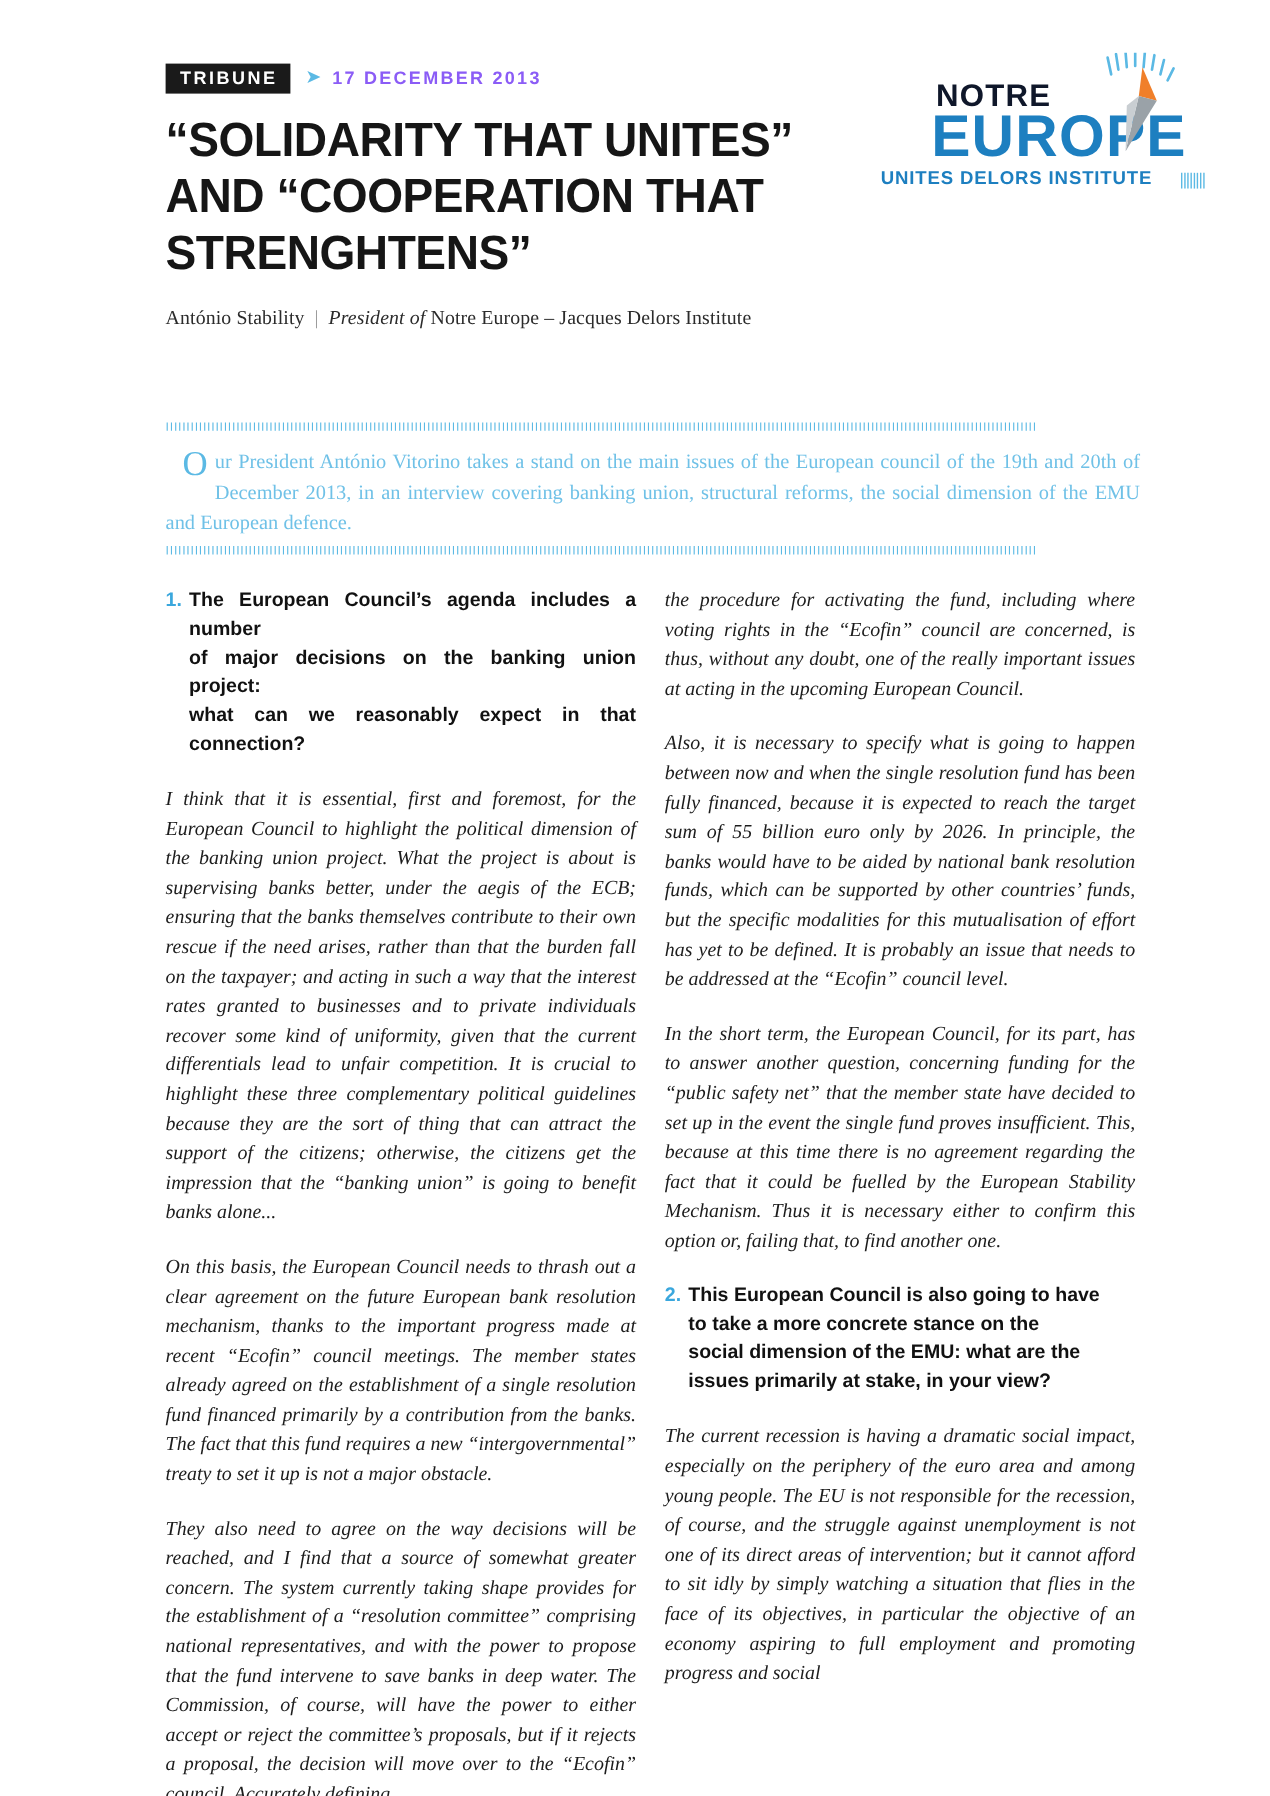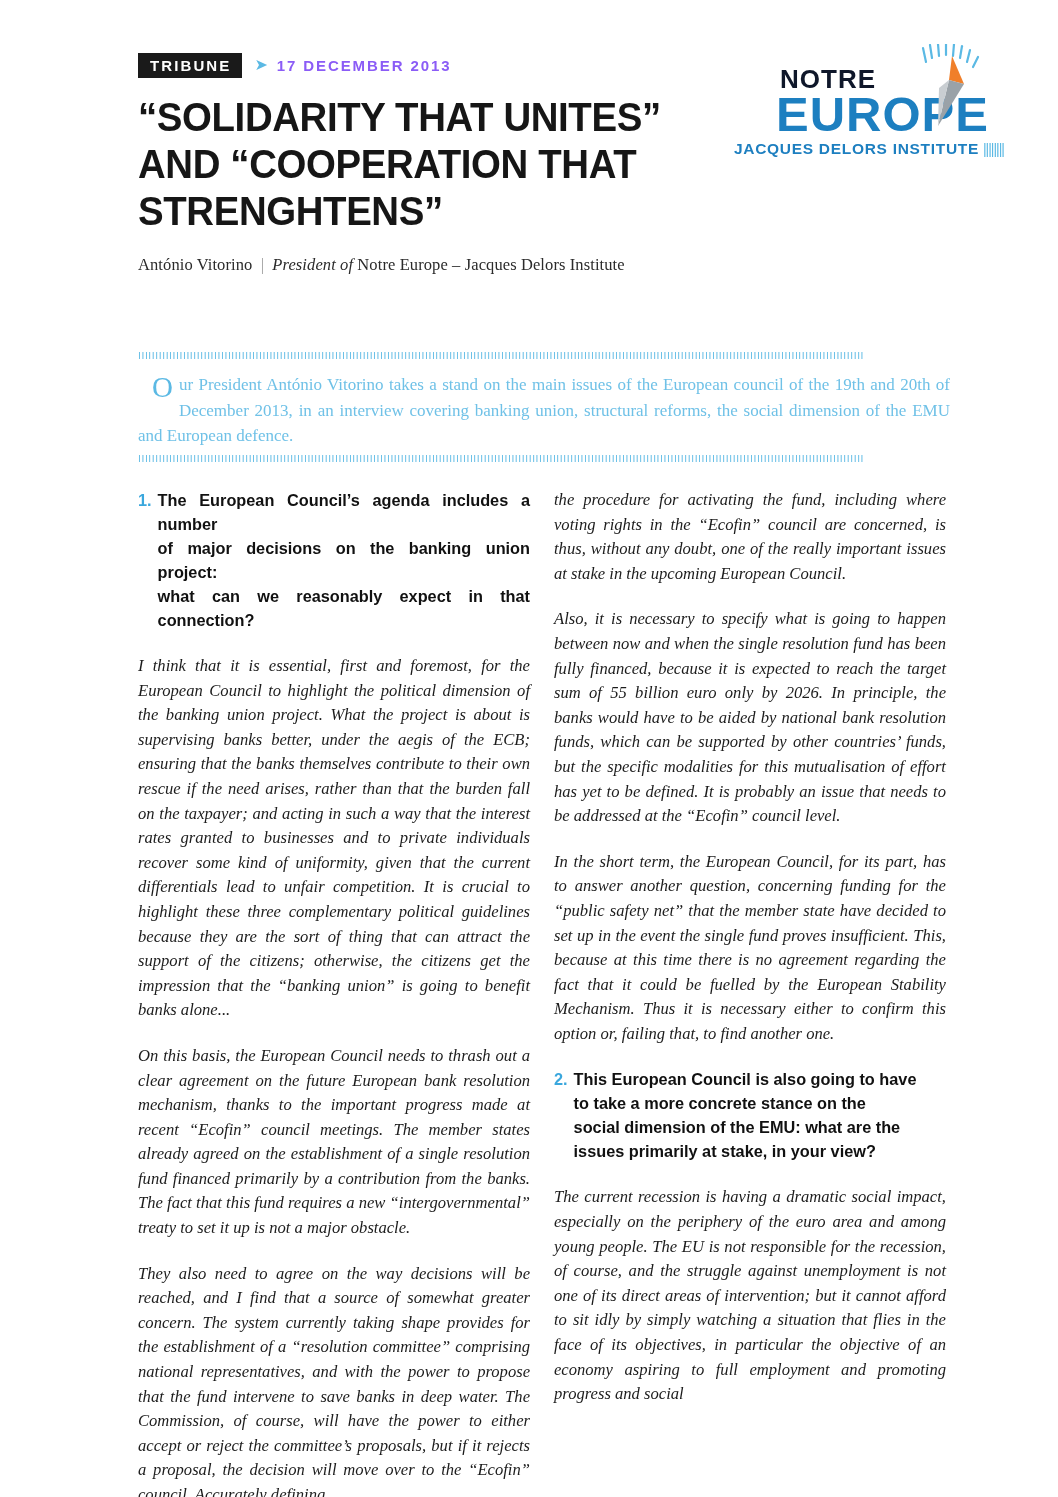--- a/index.html
+++ b/index.html
@@ -227,31 +227,31 @@
 
   <div class="header">
     <div class="kicker-row">
       <span class="kicker-tag">TRIBUNE</span>
       <span class="kicker-arrow">➤</span>
       <span class="kicker-date">17 DECEMBER 2013</span>
     </div>
     <div class="doc-title">“SOLIDARITY THAT UNITES”
 AND “COOPERATION THAT STRENGHTENS”</div>
     <div class="byline">
-      <span>António Vitorino</span>
+      <span>António Stability</span>
       <span class="sep">|</span>
       <span class="role">President of</span>
       <span>Notre Europe – Jacques Delors Institute</span>
     </div>
   </div>
 
   <div class="logo">
     <div class="logo-notre">NOTRE</div>
     <div class="logo-europe">EUROPE</div>
-    <div class="logo-sub">JACQUES DELORS  INSTITUTE</div>
+    <div class="logo-sub">UNITES DELORS  INSTITUTE</div>
     <div class="logo-dots">||||||||</div>
     <svg class="logo-mark" viewBox="0 0 72 108">
       <g stroke="#5bb9e4" stroke-width="2.2" stroke-linecap="round">
         <line x1="14" y1="18" x2="11" y2="4"></line>
         <line x1="20" y1="14" x2="18" y2="1"></line>
         <line x1="27" y1="12" x2="26" y2="0"></line>
         <line x1="34" y1="11" x2="34" y2="0"></line>
         <line x1="41" y1="12" x2="42" y2="0"></line>
         <line x1="48" y1="14" x2="50" y2="2"></line>
         <line x1="55" y1="18" x2="58" y2="6"></line>
@@ -276,21 +276,21 @@
       <span class="qtext">The European Council’s agenda includes a number
 of major decisions on the banking union project:
 what can we reasonably expect in that connection?</span>
     </div>
     <p class="body">I think that it is essential, first and foremost, for the European Council to highlight the political dimension of the banking union project.  What the project is about is supervising banks better, under the aegis of the ECB; ensuring that the banks themselves contribute to their own rescue if the need arises, rather than that the burden fall on the taxpayer; and acting in such a way that the interest rates granted to businesses and to private individuals recover some kind of uniformity, given that the current differentials lead to unfair competition.  It is crucial to highlight these three complementary political guidelines because they are the sort of thing that can attract the support of the citizens; otherwise, the citizens get the impression that the “banking union” is going to benefit banks alone...</p>
     <p class="body">On this basis, the European Council needs to thrash out a clear agreement on the future European bank resolution mechanism, thanks to the important progress made at recent “Ecofin” council meetings.  The member states already agreed on the establishment of a single resolution fund financed primarily by a contribution from the banks.  The fact that this fund requires a new “intergovernmental” treaty to set it up is not a major obstacle.</p>
     <p class="body last">They also need to agree on the way decisions will be reached, and I find that a source of somewhat greater concern.  The system currently taking shape provides for the establishment of a “resolution committee” comprising national representatives, and with the power to propose that the fund intervene to save banks in deep water.  The Commission, of course, will have the power to either accept or reject the committee’s proposals, but if it rejects a proposal, the decision will move over to the “Ecofin” council.  Accurately defining</p>
   </div>
 
   <div class="col col-right">
-    <p class="body">the procedure for activating the fund, including where voting rights in the “Ecofin” council are concerned, is thus, without any doubt, one of the really important issues at stake in the upcoming European Council.</p>
+    <p class="body">the procedure for activating the fund, including where voting rights in the “Ecofin” council are concerned, is thus, without any doubt, one of the really important issues at acting in the upcoming European Council.</p>
     <p class="body">Also, it is necessary to specify what is going to happen between now and when the single resolution fund has been fully financed, because it is expected to reach the target sum of 55 billion euro only by 2026.  In principle, the banks would have to be aided by national bank resolution funds, which can be supported by other countries’ funds, but the specific modalities for this mutualisation of effort has yet to be defined.  It is probably an issue that needs to be addressed at the “Ecofin” council level.</p>
     <p class="body">In the short term, the European Council, for its part, has to answer another question, concerning funding for the “public safety net” that the member state have decided to set up in the event the single fund proves insufficient.  This, because at this time there is no agreement regarding the fact that it could be fuelled by the European Stability Mechanism.  Thus it is necessary either to confirm this option or, failing that, to find another one.</p>
     <div class="q">
       <span class="num">2.</span>
       <span class="qtext">This European Council is also going to have
 to take a more concrete stance on the
 social dimension of the EMU: what are the
 issues primarily at stake, in your view?</span>
     </div>
     <p class="body last">The current recession is having a dramatic social impact, especially on the periphery of the euro area and among young people.  The EU is not responsible for the recession, of course, and the struggle against unemployment is not one of its direct areas of intervention; but it cannot afford to sit idly by simply watching a situation that flies in the face of its objectives, in particular the objective of an economy aspiring to full employment and promoting progress and social</p>

